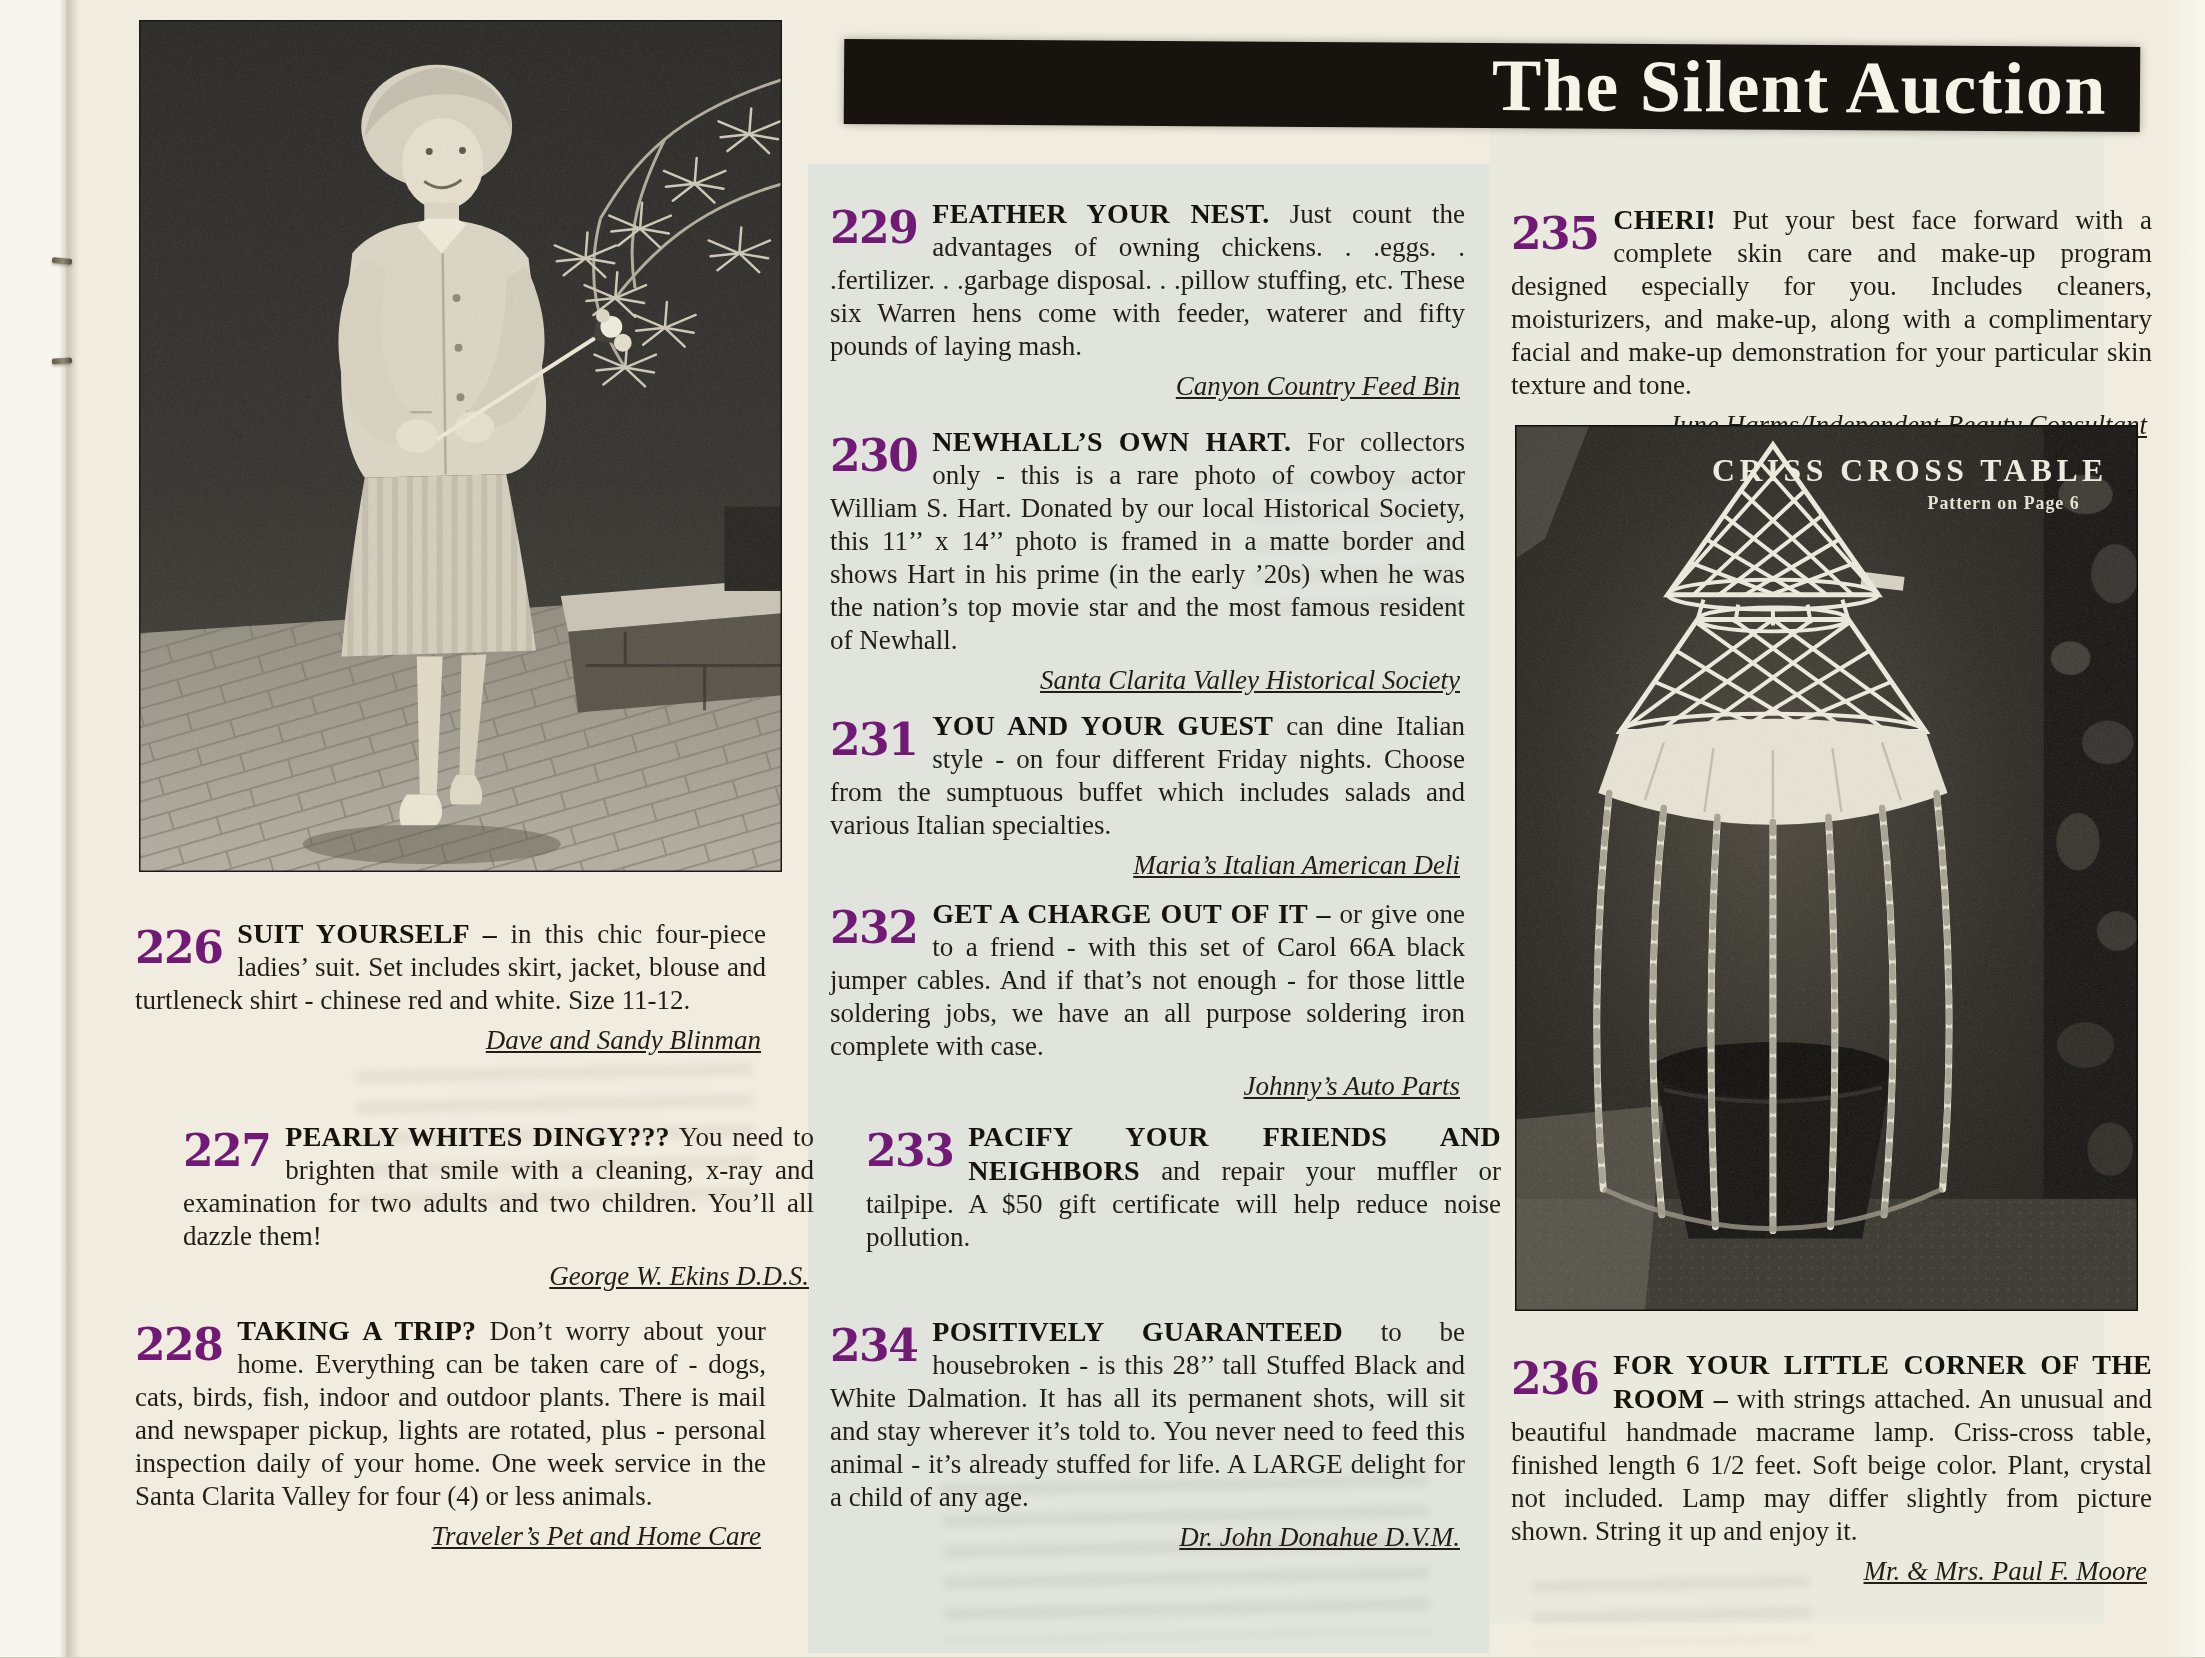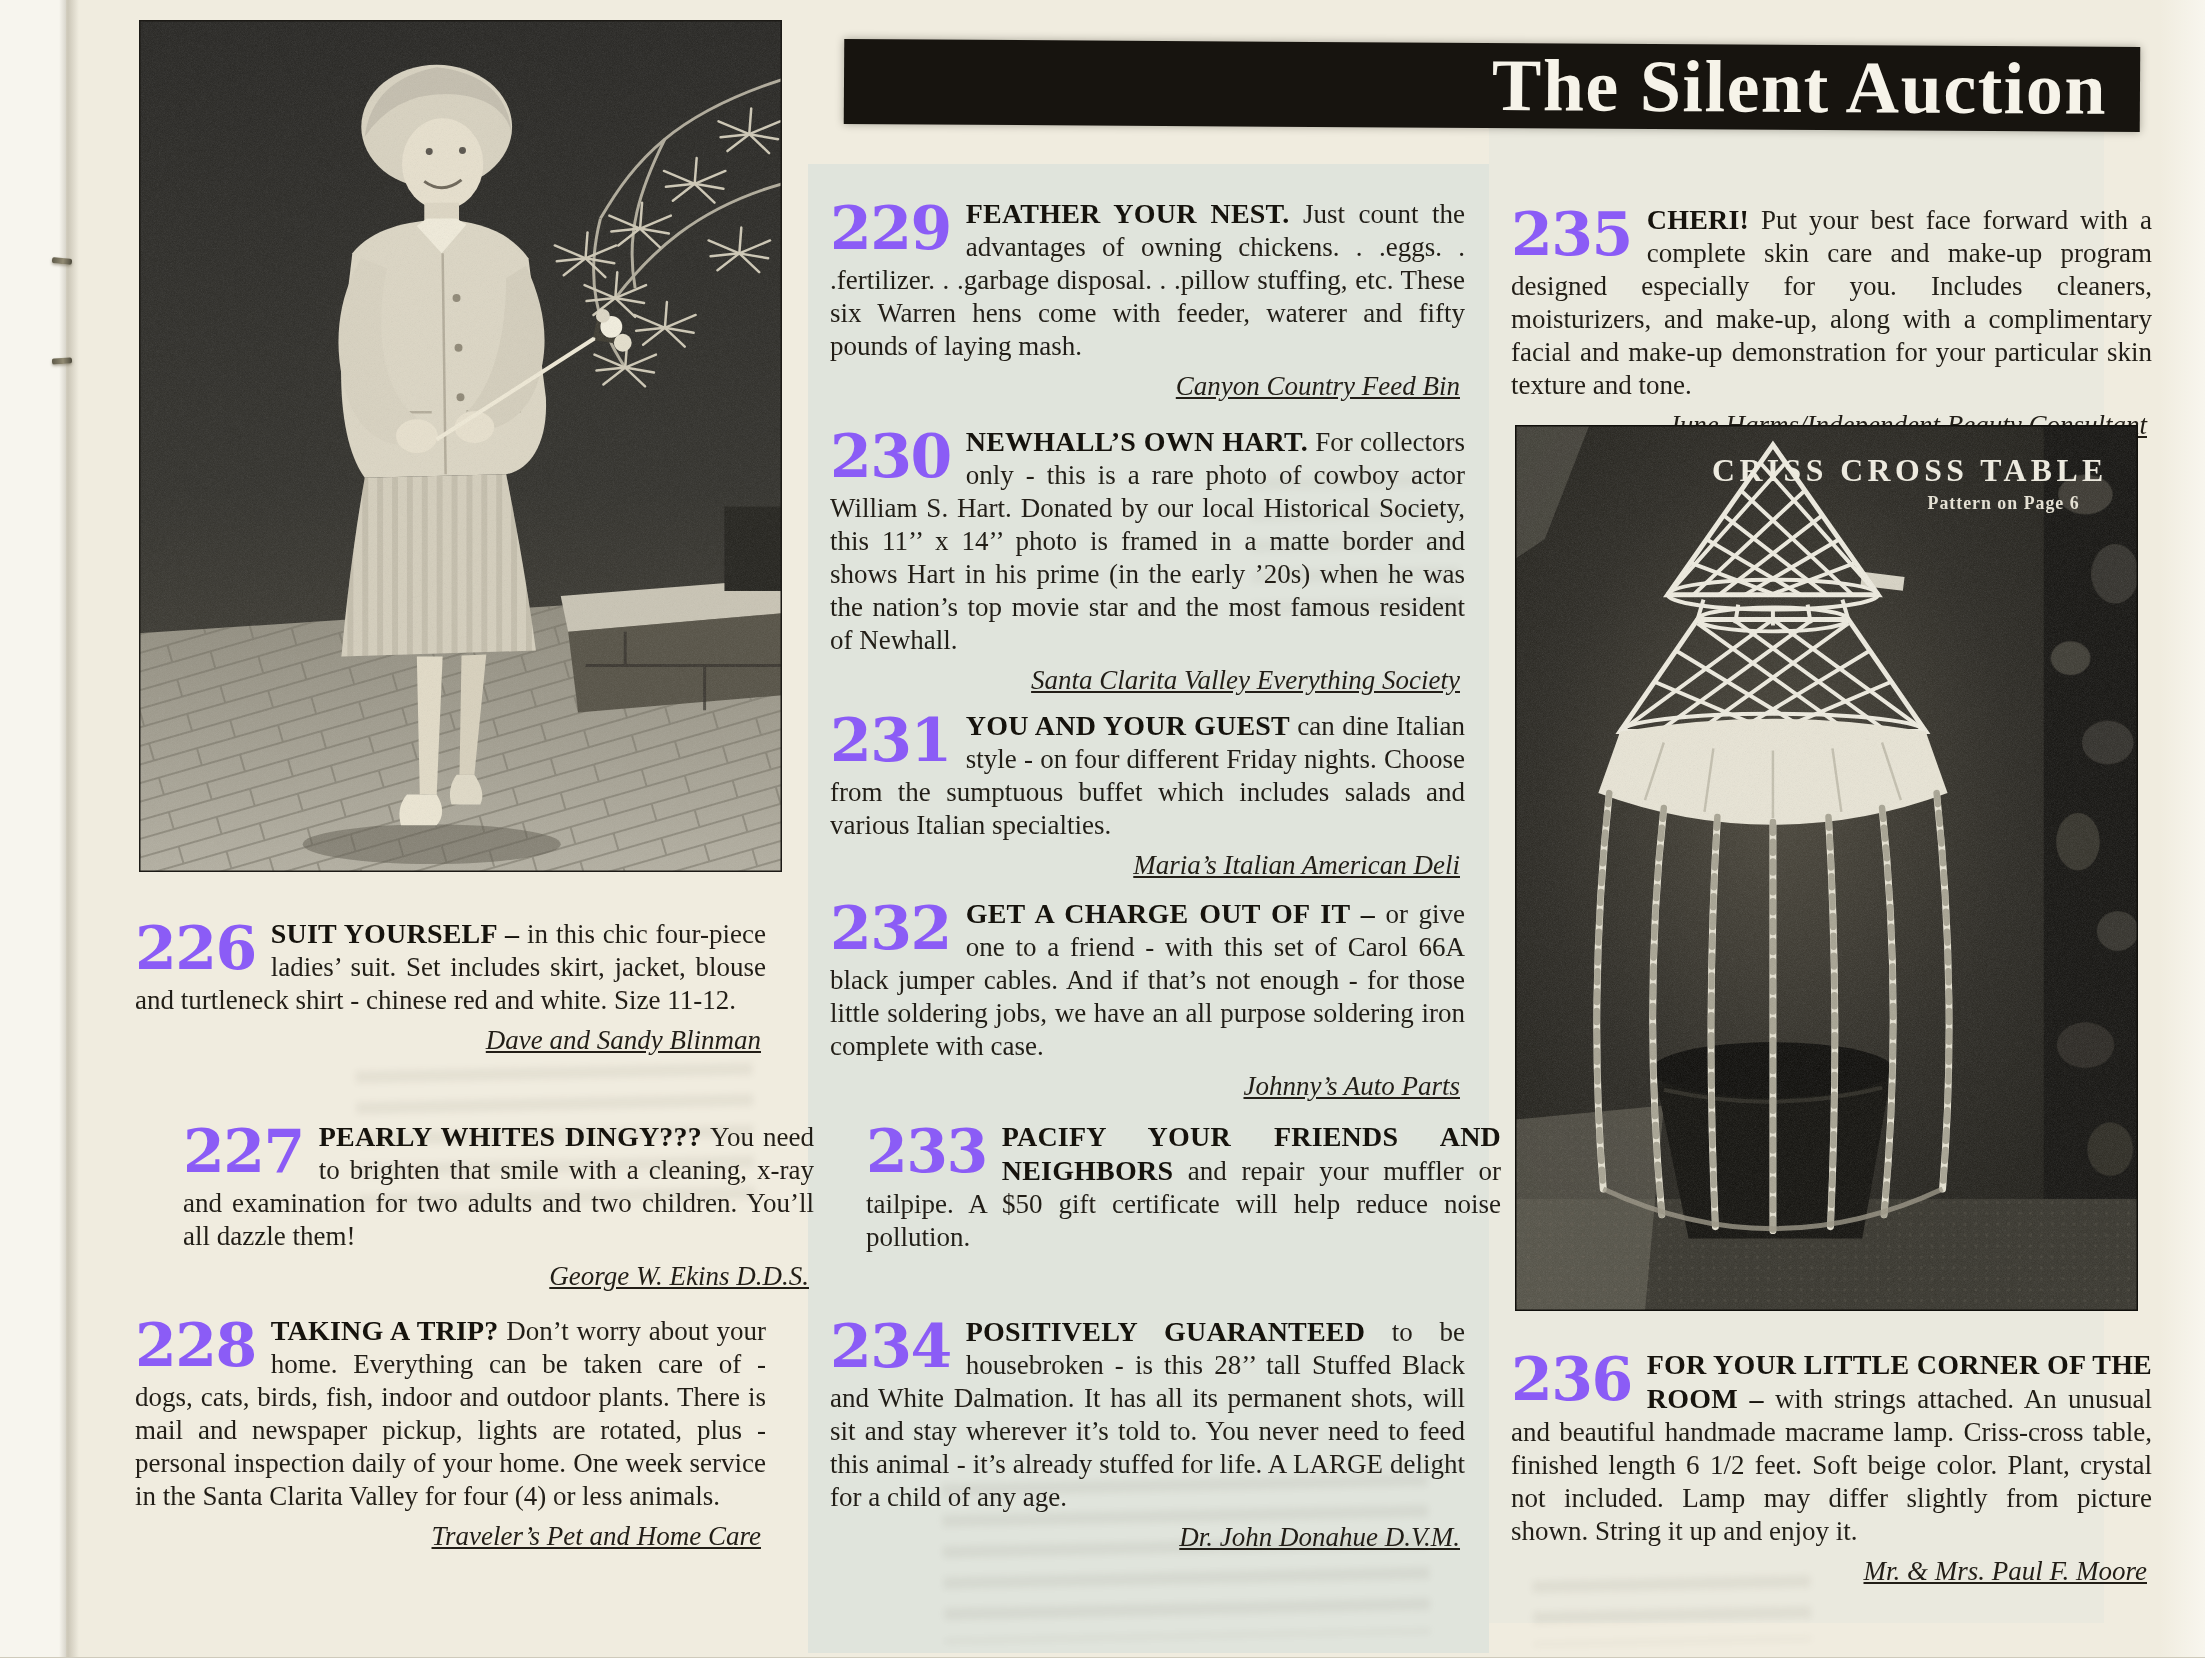--- a/index.html
+++ b/index.html
@@ -34,22 +34,22 @@
   .photo{position:absolute;overflow:hidden;}
   #photo-portrait{left:139px;top:20px;width:643px;height:852px;}
   #photo-lamp{left:1515px;top:425px;width:623px;height:886px;}
   .photo svg{display:block;width:100%;height:100%;}
   .lamp-caption-title{font-family:"Liberation Serif",serif;font-weight:700;letter-spacing:9px;
         fill:#f1eee2;font-size:64px;}
   .lamp-caption-sub{font-family:"Liberation Serif",serif;font-weight:700;letter-spacing:2px;
         fill:#e8e4d6;font-size:36px;}
   
   .item{position:absolute;display:flow-root;}
-  .num{float:left;font-family:"DejaVu Serif",serif;font-weight:700;font-size:60px;line-height:54px;
-       letter-spacing:-1.5px;margin:4px 15px 0 0;color:#8b5cf6;}
+  .num{float:left;font-family:"DejaVu Serif",serif;font-weight:700;font-size:44px;line-height:54px;
+       letter-spacing:-1.5px;margin:4px 15px 0 0;color:#701a75;}
   .body{margin:0;font-size:27px;line-height:33px;text-align:justify;color:#221e17;}
   .lead{font-weight:700;font-size:28px;letter-spacing:0.2px;color:#16130d;}
   .donor{font-size:27px;line-height:31px;font-style:italic;text-align:right;margin-top:8px;padding-right:5px;color:#221e17;text-decoration:underline;}
   #item-226{left:135px;top:917px;width:631px;}
   #item-227{left:135px;top:1120px;width:631px;margin-left:48px;}
   #item-228{left:135px;top:1314px;width:631px;}
   #item-229{left:830px;top:197px;width:635px;}
   #item-230{left:830px;top:425px;width:635px;}
   #item-231{left:830px;top:709px;width:635px;}
   #item-232{left:830px;top:897px;width:635px;}
@@ -210,21 +210,21 @@
     <div class="num">229</div>
     <p class="body"><b class="lead">FEATHER YOUR NEST.</b>
       <span>Just count the advantages of owning chickens. . .eggs. . .fertilizer. . .garbage disposal. . .pillow stuffing, etc. These six Warren hens come with feeder, waterer and fifty pounds of laying mash.</span></p>
     <div class="donor">Canyon Country Feed Bin</div>
   </article>
 
   <article class="item" id="item-230">
     <div class="num">230</div>
     <p class="body"><b class="lead">NEWHALL’S OWN HART.</b>
       <span>For collectors only - this is a rare photo of cowboy actor William S. Hart. Donated by our local Historical Society, this 11’’ x 14’’ photo is framed in a matte border and shows Hart in his prime (in the early ’20s) when he was the nation’s top movie star and the most famous resident of Newhall.</span></p>
-    <div class="donor">Santa Clarita Valley Everything Society</div>
+    <div class="donor">Santa Clarita Valley Historical Society</div>
   </article>
 
   <article class="item" id="item-231">
     <div class="num">231</div>
     <p class="body"><b class="lead">YOU AND YOUR GUEST</b>
       <span>can dine Italian style - on four different Friday nights. Choose from the sumptuous buffet which includes salads and various Italian specialties.</span></p>
     <div class="donor">Maria’s Italian American Deli</div>
   </article>
 
   <article class="item" id="item-232">

